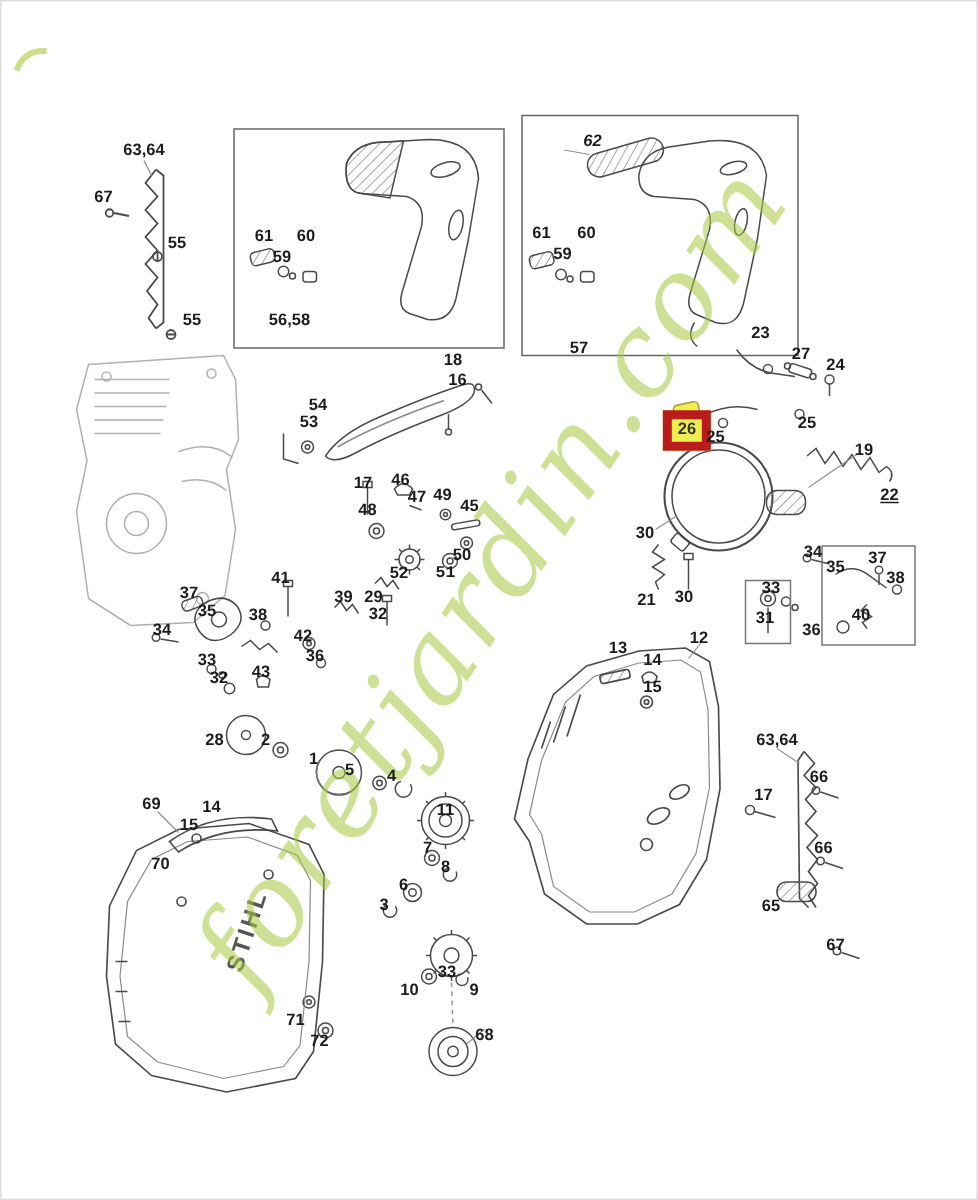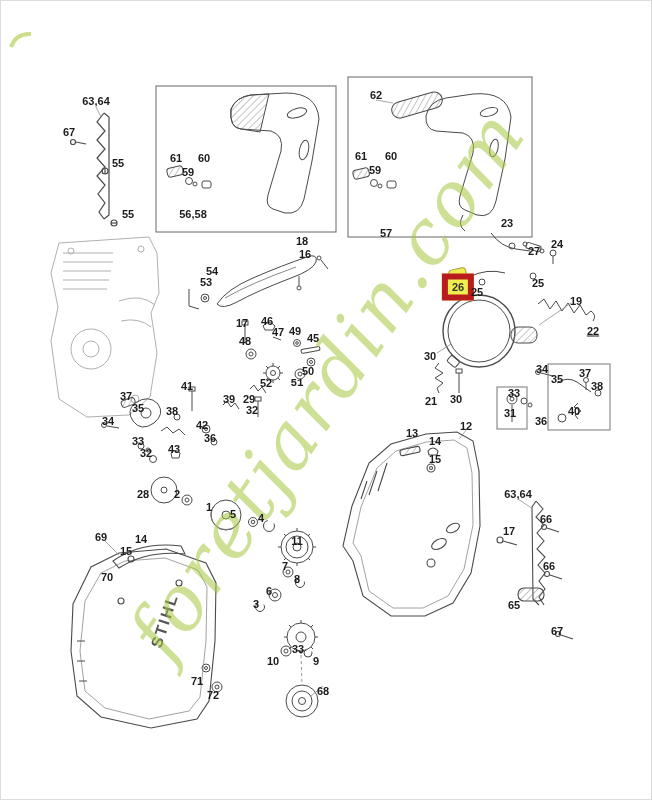--- a/index.html
+++ b/index.html
@@ -281,31 +281,31 @@
 
   <div class="labels-layer">
       <span class="part-label" style="left: 95px; top: 100px;">63,64</span>
       <span class="part-label" style="left: 68px; top: 131px;">67</span>
       <span class="part-label" style="left: 117px; top: 162px;">55</span>
       <span class="part-label" style="left: 127px; top: 213px;">55</span>
       <span class="part-label" style="left: 175px; top: 157px;">61</span>
       <span class="part-label" style="left: 187px; top: 171px;">59</span>
       <span class="part-label" style="left: 203px; top: 157px;">60</span>
       <span class="part-label" style="left: 192px; top: 213px; text-align: center;">56,58</span>
-      <span class="part-label" style="left: 375px; top: 94px;">62</span>
+      <span class="part-label" style="left: 394px; top: 94px; font-style: italic;">62</span>
       <span class="part-label" style="left: 360px; top: 155px;">61</span>
       <span class="part-label" style="left: 374px; top: 169px;">59</span>
       <span class="part-label" style="left: 390px; top: 155px;">60</span>
       <span class="part-label" style="left: 385px; top: 232px;">57</span>
       <span class="part-label" style="left: 301px; top: 240px;">18</span>
       <span class="part-label" style="left: 304px; top: 253px;">16</span>
       <span class="part-label" style="left: 187px; top: 270px; margin-left: 24px;">54</span>
       <span class="part-label" style="left: 205px; top: 281px;">53</span>
       <span class="part-label" style="left: 506px; top: 222px;">23</span>
-      <span class="part-label" style="left: 533px; top: 236px; margin-top: 14px;">27</span>
+      <span class="part-label" style="left: 533px; top: 236px;">27</span>
       <span class="part-label" style="left: 556px; top: 243px;">24</span>
       <span class="part-label highlight" style="left: 457px; top: 286px;">26</span>
       <span class="part-label" style="left: 476px; top: 291px;">25</span>
       <span class="part-label" style="left: 537px; top: 282px;">25</span>
       <span class="part-label" style="left: 575px; top: 300px;">19</span>
       <span class="part-label" style="left: 592px; top: 330px; text-decoration: underline;">22</span>
       <span class="part-label" style="left: 429px; top: 355px;">30</span>
       <span class="part-label" style="left: 430px; top: 400px;">21</span>
       <span class="part-label" style="left: 455px; top: 398px;">30</span>
       <span class="part-label" style="left: 541px; top: 368px;">34</span>

